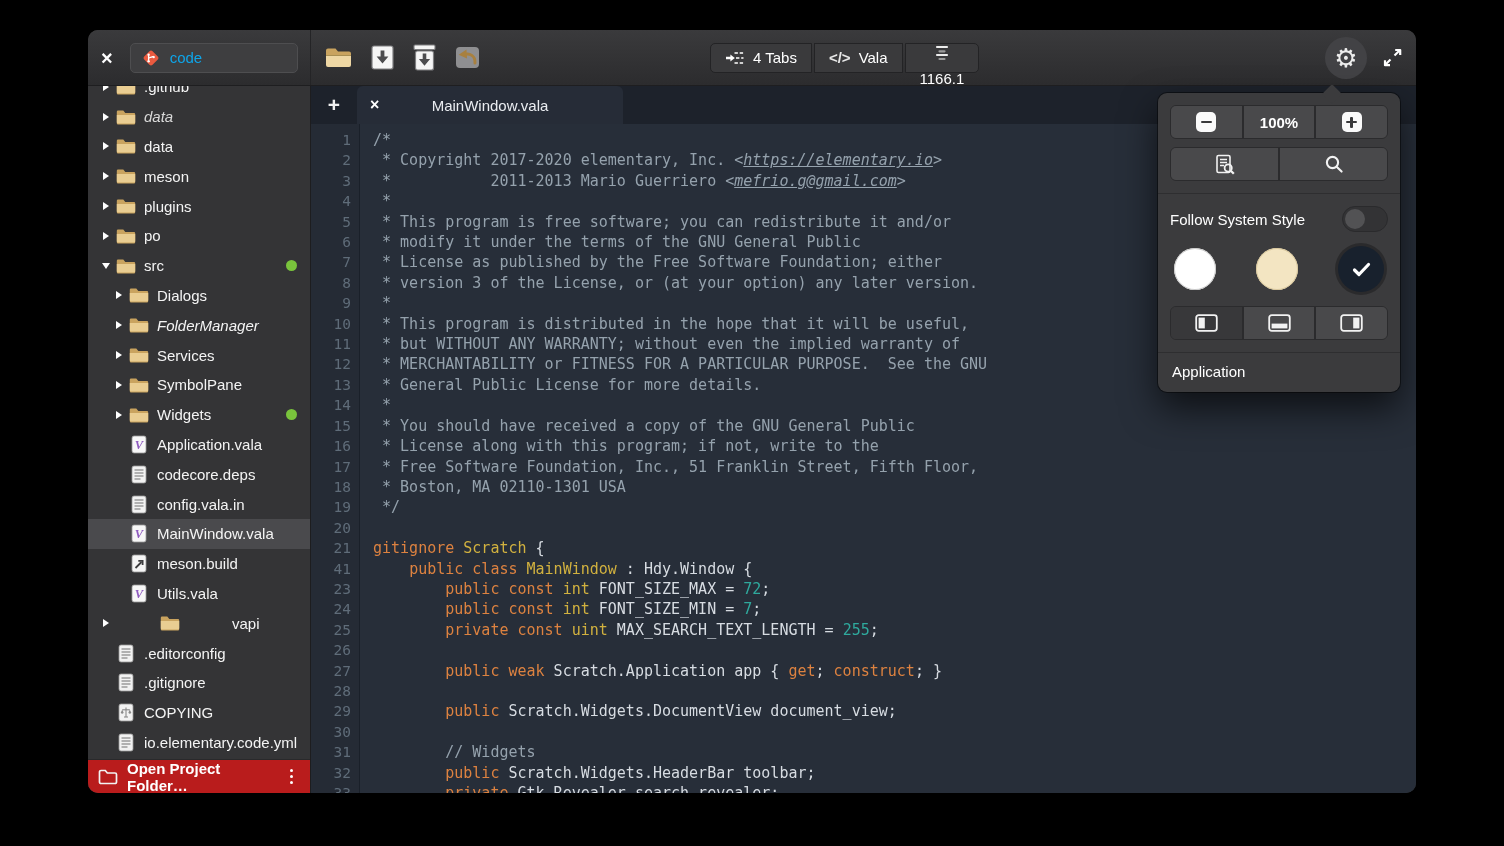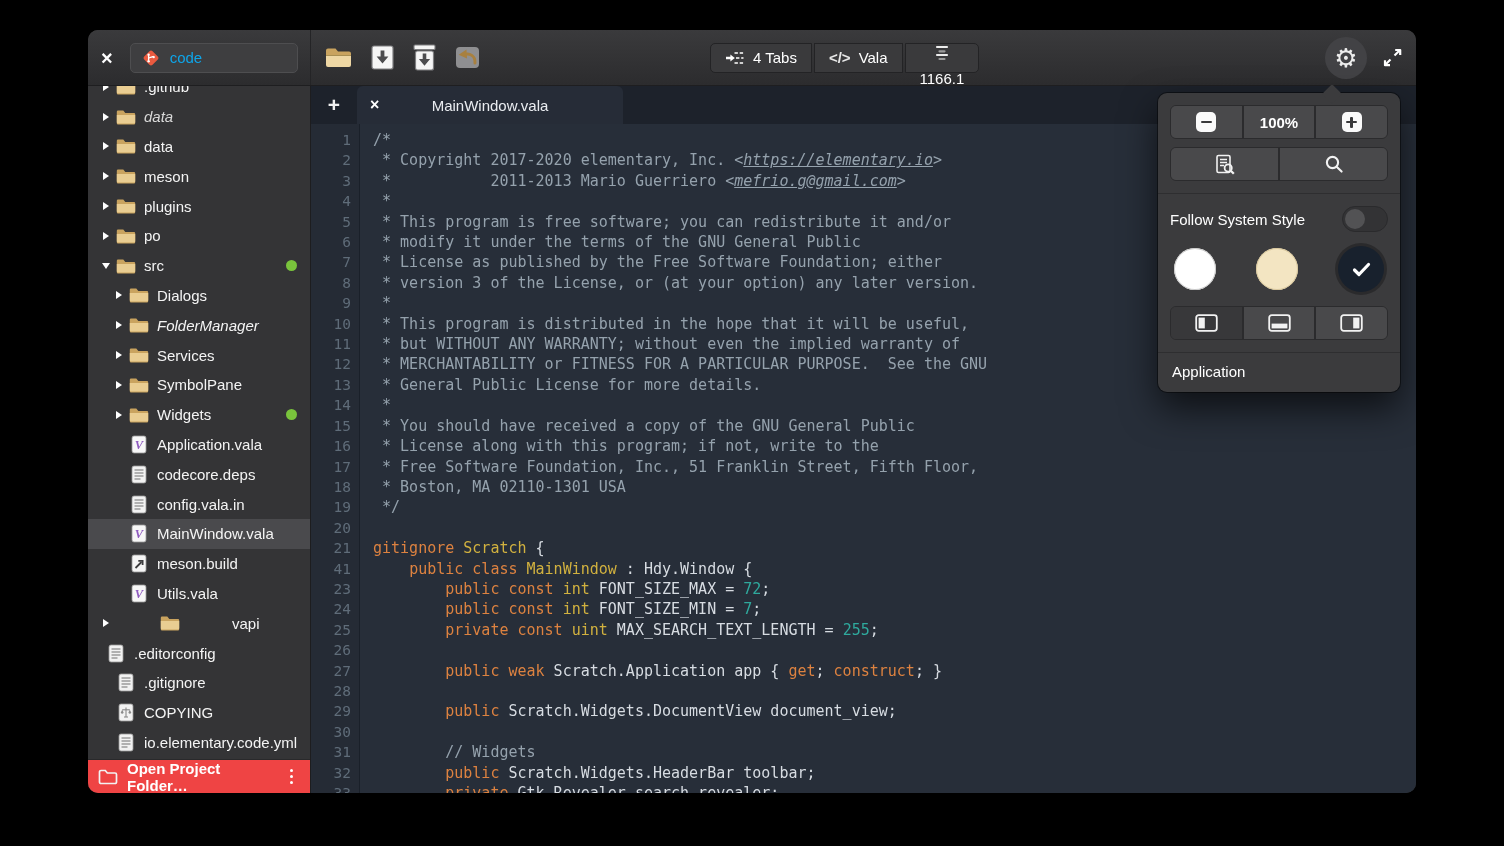--- a/index.html
+++ b/index.html
@@ -39,21 +39,21 @@
   .trow.selected{background:#4a4a4d;}
   .trow.italic .tlabel{font-style:italic;color:#d8d8d8;}
   .chev{width:16px;flex:none;display:flex;align-items:center;justify-content:center;}
   .chev.right::before{content:"";border-left:6px solid #fff;border-top:4.5px solid transparent;
     border-bottom:4.5px solid transparent;}
   .chev.down::before{content:"";border-top:6px solid #fff;border-left:4.5px solid transparent;
     border-right:4.5px solid transparent;}
   .ticon{width:20px;height:19px;margin:0 8px 0 2px;flex:none;display:flex;align-items:center;justify-content:center;}
   .tlabel{white-space:nowrap;}
   .dot{width:11px;height:11px;border-radius:50%;background:#79c33c;margin-left:auto;margin-right:13px;flex:none;}
-  .openbar{height:34px;flex:none;background:#ef4444;border-top:1px solid #29292b;display:flex;
+  .openbar{height:34px;flex:none;background:#b91c1c;border-top:1px solid #29292b;display:flex;
     align-items:center;color:#fff;font-weight:bold;font-size:15px;gap:9px;padding:0 10px;}
   .kebab{margin-left:auto;display:flex;flex-direction:column;gap:2.5px;padding:4px 7px;}
   .kebab i{width:3.5px;height:3.5px;border-radius:50%;background:#fff;}
 
   
   .editor-col{flex:1;display:flex;flex-direction:column;min-width:0;}
   .tabstrip{height:38px;flex:none;background:#1d222b;display:flex;align-items:stretch;}
   .newtab{width:46px;flex:none;display:flex;align-items:center;justify-content:center;color:#f0f0f0;
     font-size:21px;font-weight:bold;}
   .tab{width:266px;flex:none;background:#262c37;border-radius:6px 6px 0 0;position:relative;
@@ -410,21 +410,21 @@
             <div class="trow" style="padding-left: 10px; gap: 44px;">
               <span class="chev right"></span>
               <span class="ticon">
                 <svg width="20" height="16" viewBox="0 0 20 16">
                   <path d="M0.8 2.8 a1.2 1.2 0 0 1 1.2-1.2 h5.3 l2 2.5 h8.7 a1.2 1.2 0 0 1 1.2 1.2 v8.9 a1.2 1.2 0 0 1 -1.2 1.2 H2 a1.2 1.2 0 0 1 -1.2 -1.2 z" fill="#c9a35f"></path>
                   <path d="M0.8 6 h18.4 v7.2 a1.2 1.2 0 0 1 -1.2 1.2 H2 a1.2 1.2 0 0 1 -1.2 -1.2 z" fill="#e9cd92"></path>
                 </svg>
               </span>
               <span class="tlabel">vapi</span>
             </div>
-            <div class="trow" style="padding-left: 0;">
+            <div class="trow" style="padding-left: 10px;">
               <span class="chev"></span>
               <span class="ticon">
                 <svg width="16" height="19" viewBox="0 0 16 19">
                   <rect x="1" y="1" width="14" height="17" rx="2" fill="#f2f2f2" stroke="#9a9a9a" stroke-width="0.8"></rect>
                   <g stroke="#9c9c9c" stroke-width="1.3">
                     <path d="M3.5 5 h9 M3.5 8 h9 M3.5 11 h9 M3.5 14 h6"></path>
                   </g>
                 </svg>
               </span>
               <span class="tlabel">.editorconfig</span>

